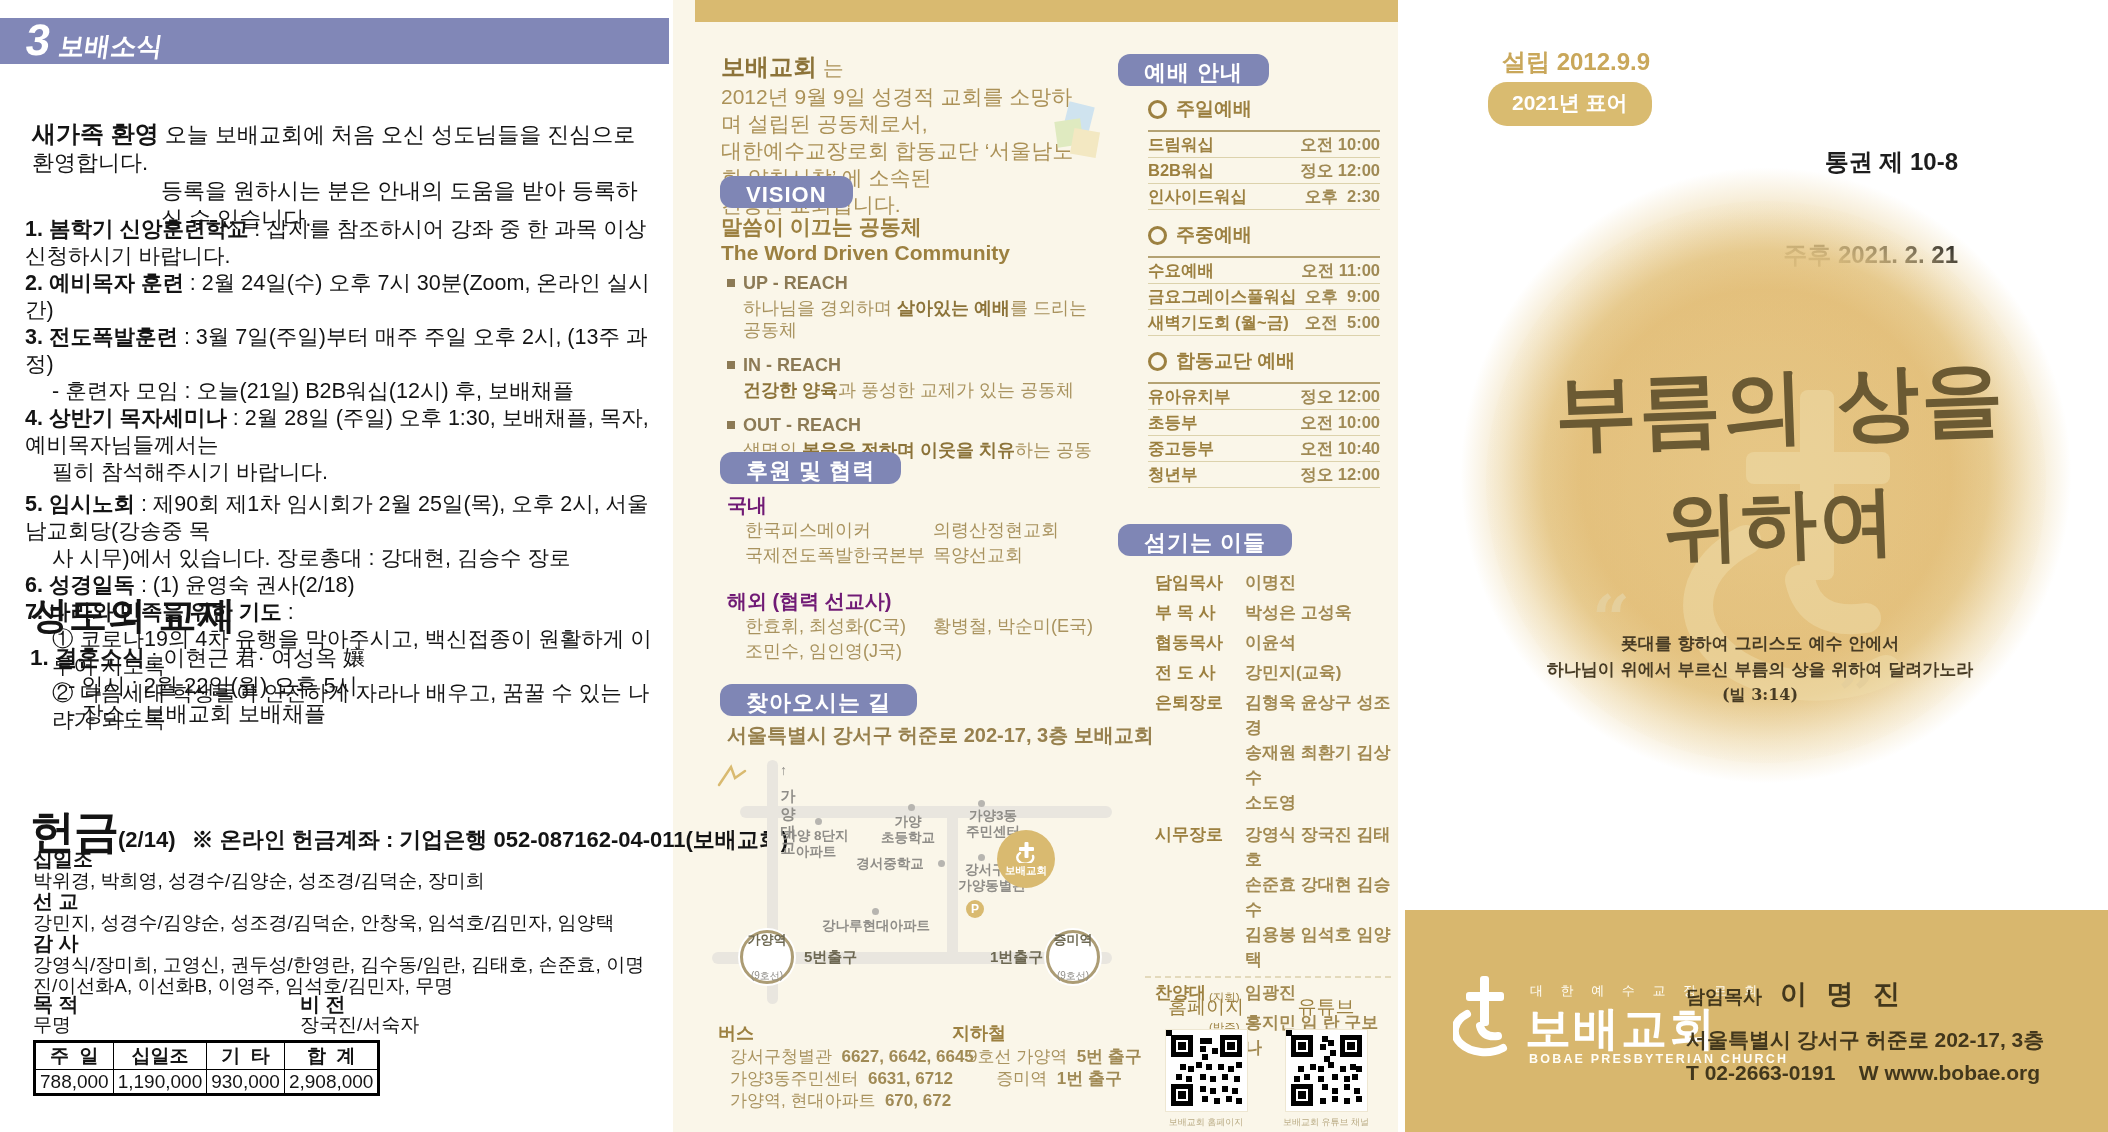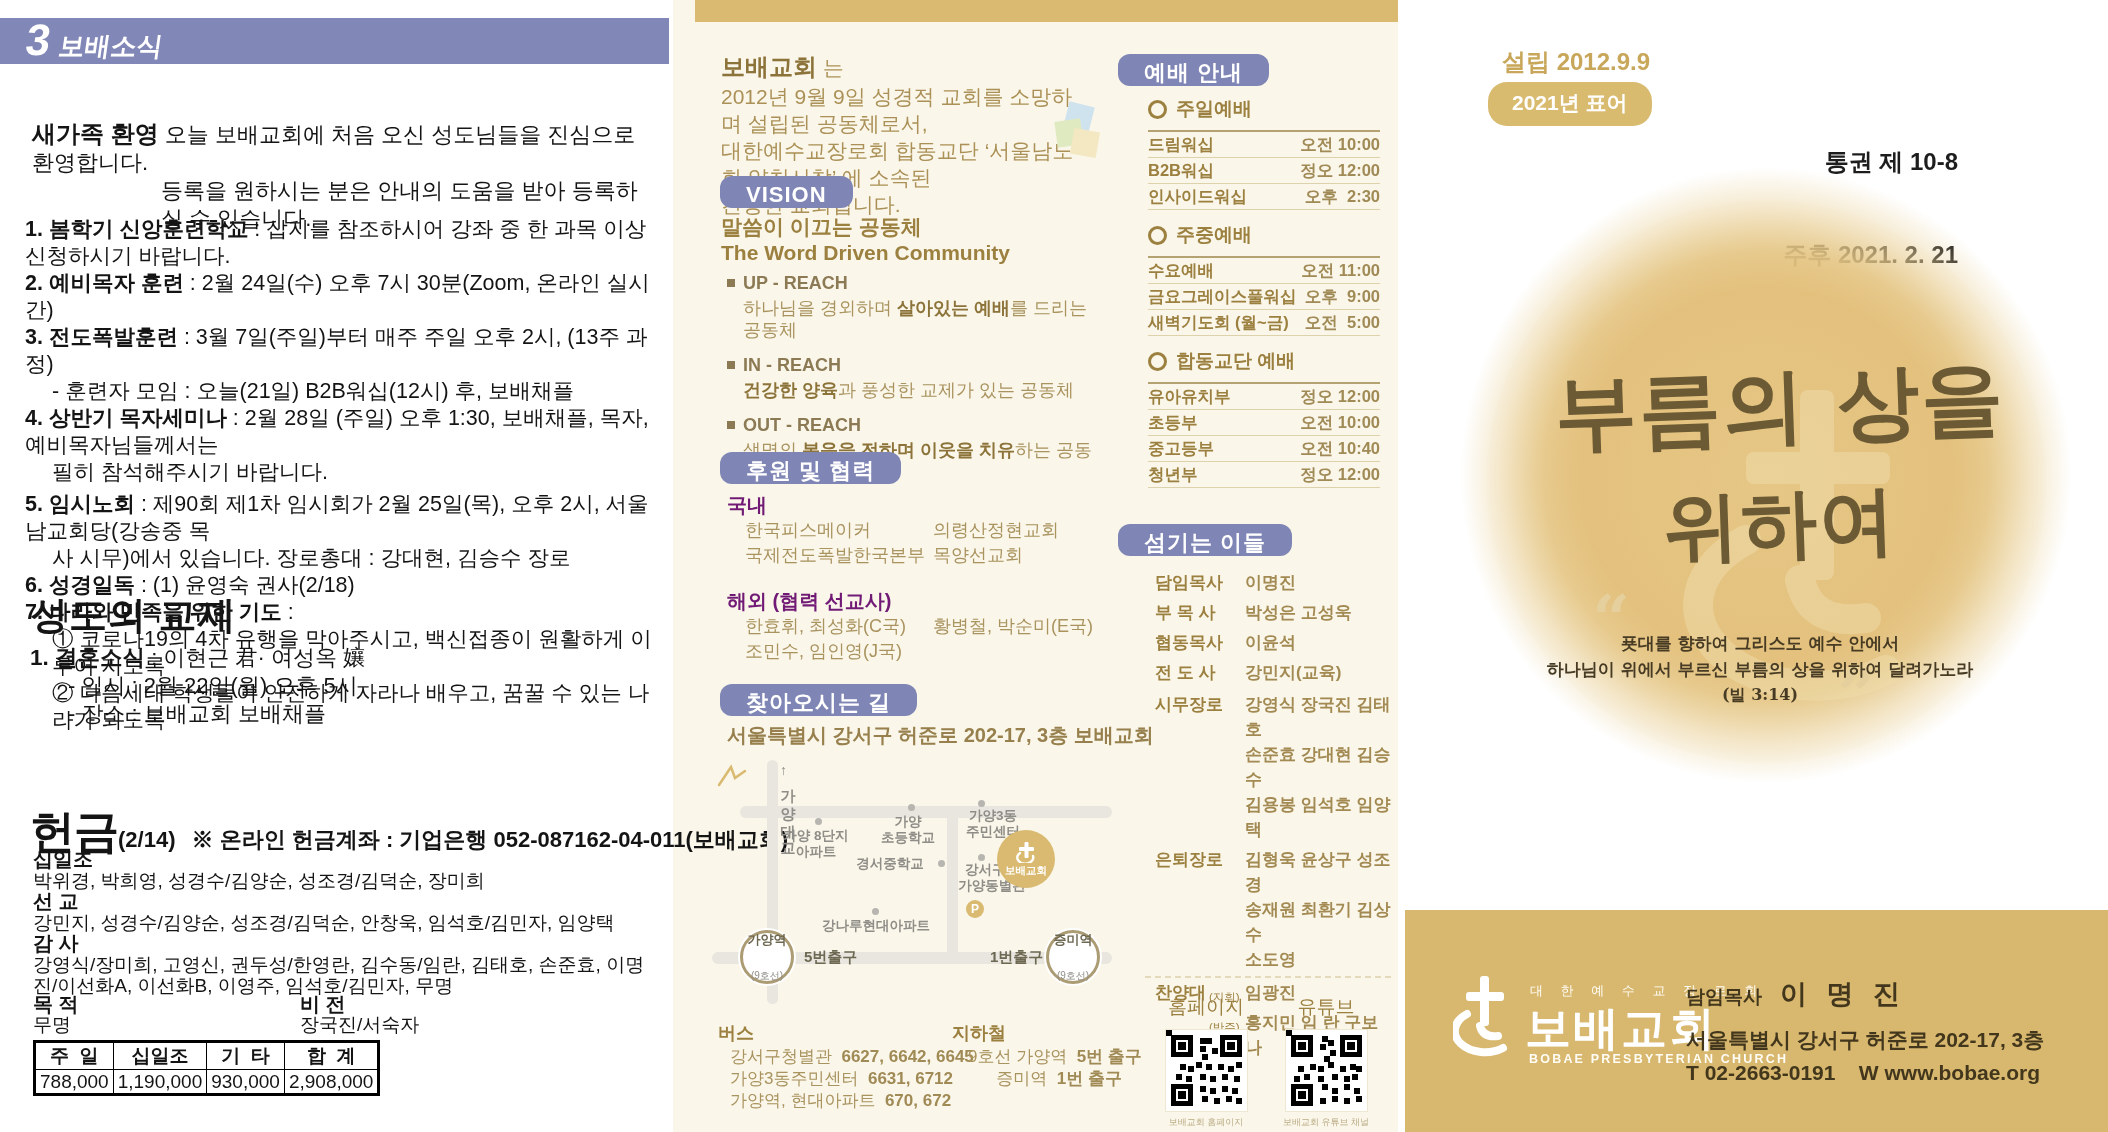--- a/index.html
+++ b/index.html
@@ -387,31 +387,31 @@
       <span class="snames">박성은 고성욱</span>
     </div>
   <div class="srow">
       <span class="srole">협동목사</span>
       <span class="snames">이윤석</span>
     </div>
   <div class="srow">
       <span class="srole">전 도 사</span>
       <span class="snames">강민지(교육)</span>
     </div>
+  <div class="srow">
+      <span class="srole">은퇴장로</span>
+      <span class="snames">김형욱 윤상구 성조경
+송재원 최환기 김상수
+소도영</span>
+    </div>
   <div class="srow" style="margin-top:7px">
       <span class="srole">시무장로</span>
       <span class="snames">강영식 장국진 김태호
 손준효 강대현 김승수
 김용봉 임석호 임양택</span>
-    </div>
-  <div class="srow">
-      <span class="srole">은퇴장로</span>
-      <span class="snames">김형욱 윤상구 성조경
-송재원 최환기 김상수
-소도영</span>
     </div>
   <div class="srow" style="margin-top:8px;margin-bottom:0">
       <span class="srole" style="width:54px">찬양대</span>
       <span class="ssub">(지휘)</span>
       <span class="snames">임광진</span>
     </div>
   <div class="srow">
       <span class="srole" style="width:54px"></span>
       <span class="ssub">(반주)</span>
       <span class="snames">홍지민 임  란 구보나</span>

